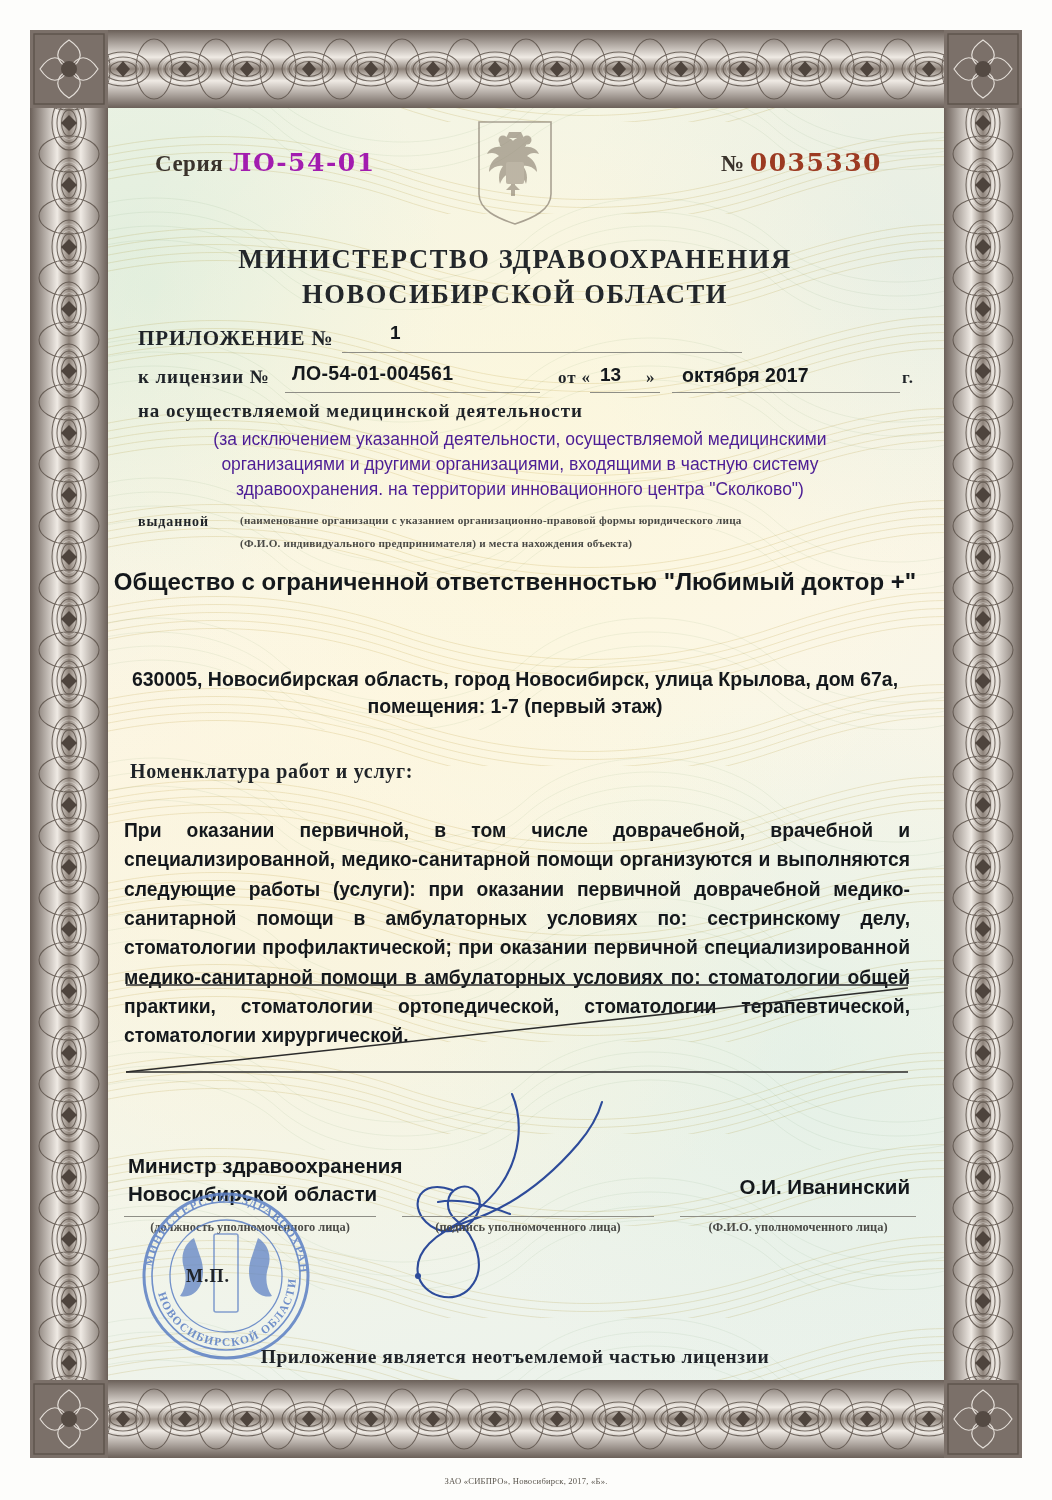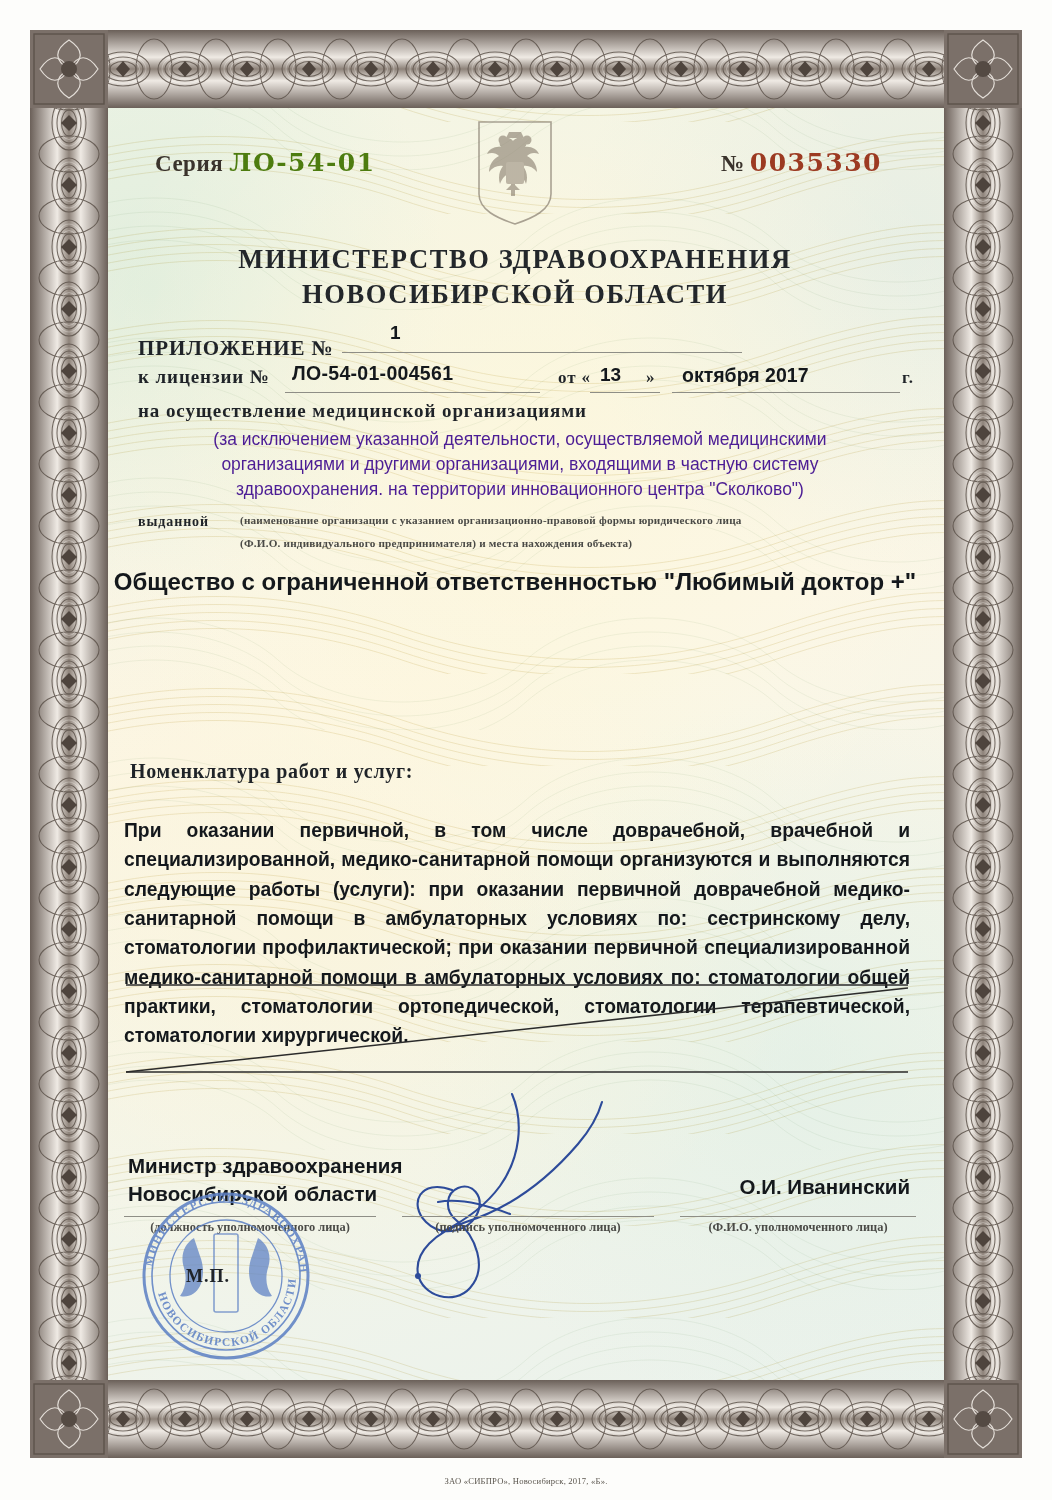--- a/index.html
+++ b/index.html
@@ -27,33 +27,33 @@
   .bimg{position:absolute;}
   .b-top{left:0;top:0;width:992px;height:78px;}
   .b-bot{left:0;bottom:0;width:992px;height:78px;}
   .b-left{left:0;top:0;width:78px;height:1428px;}
   .b-right{right:0;top:0;width:78px;height:1428px;}
 
   
   .content{position:absolute;left:110px;top:100px;width:810px;height:1290px;}
 
   .serial{position:absolute;left:45px;top:48px;font-size:23px;font-weight:bold;color:#3a332c;letter-spacing:.5px;font-family:"Liberation Serif",serif;}
-  .serial b{color:#4d7c0f;font-size:25px;letter-spacing:1.5px;font-family:"DejaVu Serif",serif;}
+  .serial b{color:#a21caf;font-size:25px;letter-spacing:1.5px;font-family:"DejaVu Serif",serif;}
   .number{position:absolute;right:38px;top:48px;font-size:23px;font-weight:bold;color:#3a332c;font-family:"Liberation Serif",serif;}
   .number b{color:#9c3a22;font-size:25px;letter-spacing:1.5px;font-family:"DejaVu Serif",serif;}
 
   .emblem{position:absolute;left:50%;top:18px;transform:translateX(-50%);width:84px;height:108px;opacity:.62;}
 
   .title{position:absolute;left:0;right:0;top:142px;text-align:center;font-size:26.5px;font-weight:bold;color:#23272b;
          letter-spacing:1.6px;line-height:1.33;font-family:"Liberation Serif",serif;}
 
   .lbl{font-family:"Liberation Serif",serif;color:#1f2328;font-weight:bold;letter-spacing:.9px;}
   .val{font-family:"Liberation Sans",sans-serif;color:#14181c;font-weight:bold;}
 
-  .l-prilozhenie{position:absolute;left:28px;top:236px;font-size:21px;}
+  .l-prilozhenie{position:absolute;left:28px;top:226px;font-size:21px;}
   .v-prilozhenie{position:absolute;left:280px;top:222px;font-size:19px;}
   .u-prilozhenie{position:absolute;left:232px;top:252px;width:400px;border-bottom:1px solid #8e8e86;}
 
   .l-licenzii{position:absolute;left:28px;top:266px;font-size:19px;}
   .v-licenzii{position:absolute;left:182px;top:262px;font-size:19.5px;letter-spacing:.3px;}
   .u-licenzii{position:absolute;left:175px;top:292px;width:255px;border-bottom:1px solid #8e8e86;}
   .l-ot{position:absolute;left:448px;top:268px;font-size:17px;}
   .v-day{position:absolute;left:490px;top:264px;font-size:19px;}
   .l-quote2{position:absolute;left:536px;top:268px;font-size:17px;}
   .u-day{position:absolute;left:480px;top:292px;width:70px;border-bottom:1px solid #8e8e86;}
@@ -286,34 +286,38 @@
     <div class="u-licenzii"></div>
 
     <div class="lbl l-ot">от «</div>
     <div class="val v-day">13</div>
     <div class="lbl l-quote2">»</div>
     <div class="u-day"></div>
     <div class="val v-month">октября 2017</div>
     <div class="u-month"></div>
     <div class="lbl l-g">г.</div>
 
-    <div class="lbl l-activity">на осуществление медицинской организациями</div>
+    <div class="lbl l-activity">на осуществляемой медицинской деятельности</div>
 
     <div class="paren">
       <div>(за исключением указанной деятельности, осуществляемой медицинскими</div>
       <div>организациями и другими организациями, входящими в частную систему</div>
       <div>здравоохранения. на территории инновационного центра "Сколково")</div>
     </div>
 
     <div class="lbl l-vydannoy">выданной</div>
     <div class="cap1">(наименование организации с указанием организационно-правовой формы юридического лица</div>
     <div class="cap2">(Ф.И.О. индивидуального предпринимателя) и места нахождения объекта)</div>
 
     <div class="org">Общество с ограниченной ответственностью "Любимый доктор +"</div>
 
+    <div class="addr">
+      <div>630005, Новосибирская область, город Новосибирск, улица Крылова, дом 67а,</div>
+      <div>помещения: 1-7 (первый этаж)</div>
+    </div>
 
     <div class="nomen">Номенклатура работ и услуг:</div>
     <div class="services">При оказании первичной, в том числе доврачебной, врачебной и специализированной, медико-санитарной помощи организуются и выполняются следующие работы (услуги): при оказании первичной доврачебной медико-санитарной помощи в амбулаторных условиях по: сестринскому делу, стоматологии профилактической; при оказании первичной специализированной медико-санитарной помощи в амбулаторных условиях по: стоматологии общей практики, стоматологии ортопедической, стоматологии терапевтической, стоматологии хирургической.</div>
 
     <svg class="zmark" viewBox="0 0 790 100" preserveAspectRatio="none">
       <g stroke="#2b2b2b" stroke-width="1.6" fill="none">
         <line x1="4" y1="5" x2="786" y2="5"></line>
         <line x1="4" y1="92" x2="786" y2="8"></line>
         <line x1="4" y1="92" x2="786" y2="92"></line>
       </g>
@@ -361,16 +365,17 @@
       </text>
       <g fill="#5b7fc4" opacity=".85">
         <rect x="92" y="62" width="24" height="78" rx="2" fill="none" stroke="#5b7fc4" stroke-width="1.6"></rect>
         <path d="M72,66 c-10,6 -14,18 -10,30 c3,9 2,20 -4,28 c8,2 16,-2 20,-10 c4,-9 4,-20 0,-30 c-2,-6 -4,-12 -6,-18 z"></path>
         <path d="M136,66 c10,6 14,18 10,30 c-3,9 -2,20 4,28 c-8,2 -16,-2 -20,-10 c-4,-9 -4,-20 0,-30 c2,-6 4,-12 6,-18 z"></path>
       </g>
     </svg>
 
     <div class="mp">М.П.</div>
 
+    <div class="footnote">Приложение является неотъемлемой частью лицензии</div>
   </div>
 
   <div class="imprint">ЗАО «СИБПРО», Новосибирск, 2017, «Б».</div>
 </div>
 
 </body></html>

